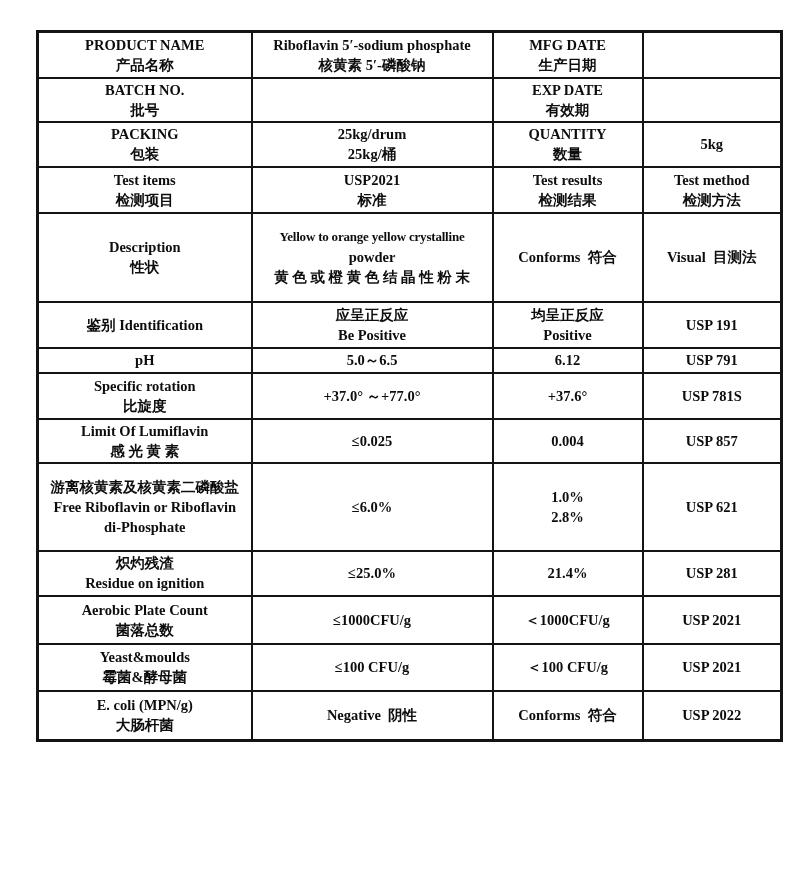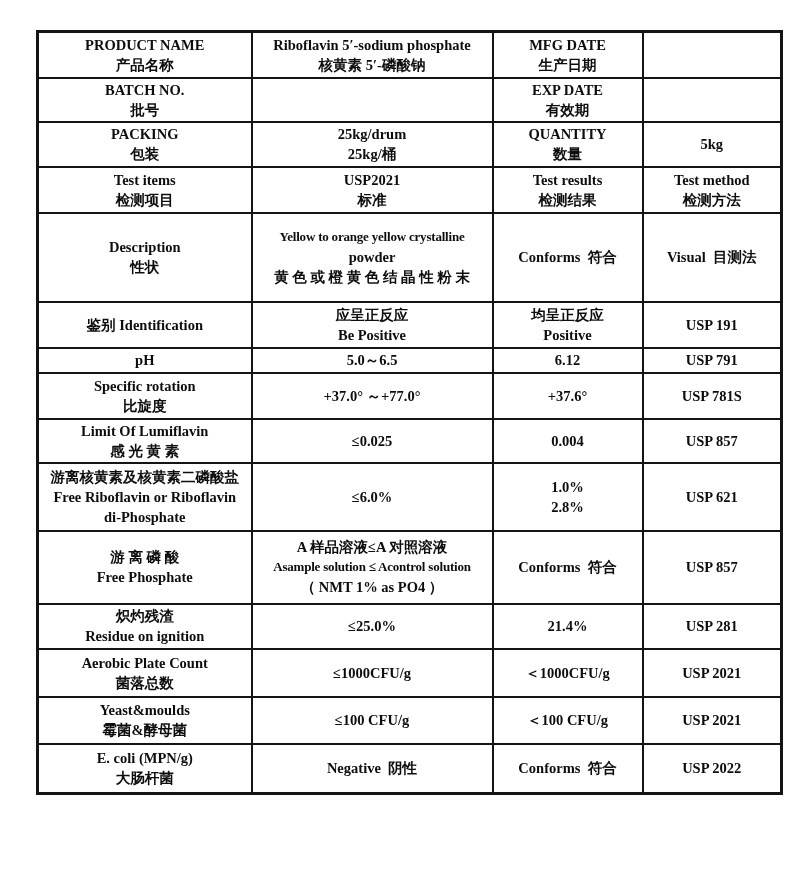--- a/index.html
+++ b/index.html
@@ -192,52 +192,35 @@
           <td>
             <div class="cell-line">≤0.025</div>
           </td>
           <td>
             <div class="cell-line">0.004</div>
           </td>
           <td>
             <div class="cell-line">USP 857</div>
           </td>
         </tr>
-        <tr style="height: 68px;">
+        <tr style="height: 88px;">
           <td>
             <div class="cell-line">游离核黄素及核黄素二磷酸盐</div>
             <div class="cell-line">Free Riboflavin or Riboflavin</div>
             <div class="cell-line">di-Phosphate</div>
           </td>
           <td>
             <div class="cell-line">≤6.0%</div>
           </td>
           <td>
             <div class="cell-line">1.0%</div>
             <div class="cell-line">2.8%</div>
           </td>
           <td>
             <div class="cell-line">USP 621</div>
-          </td>
-        </tr>
-        <tr style="height: 73px;">
-          <td>
-            <div class="cell-line">游 离 磷 酸</div>
-            <div class="cell-line">Free Phosphate</div>
-          </td>
-          <td>
-            <div class="cell-line">A 样品溶液≤A 对照溶液</div>
-            <div class="cell-line tight">Asample solution ≤ Acontrol solution</div>
-            <div class="cell-line">（ NMT 1% as PO4 ）</div>
-          </td>
-          <td>
-            <div class="cell-line">Conforms  符合</div>
-          </td>
-          <td>
-            <div class="cell-line">USP 857</div>
           </td>
         </tr>
         <tr style="height: 45px;">
           <td>
             <div class="cell-line">炽灼残渣</div>
             <div class="cell-line">Residue on ignition</div>
           </td>
           <td>
             <div class="cell-line">≤25.0%</div>
           </td>

